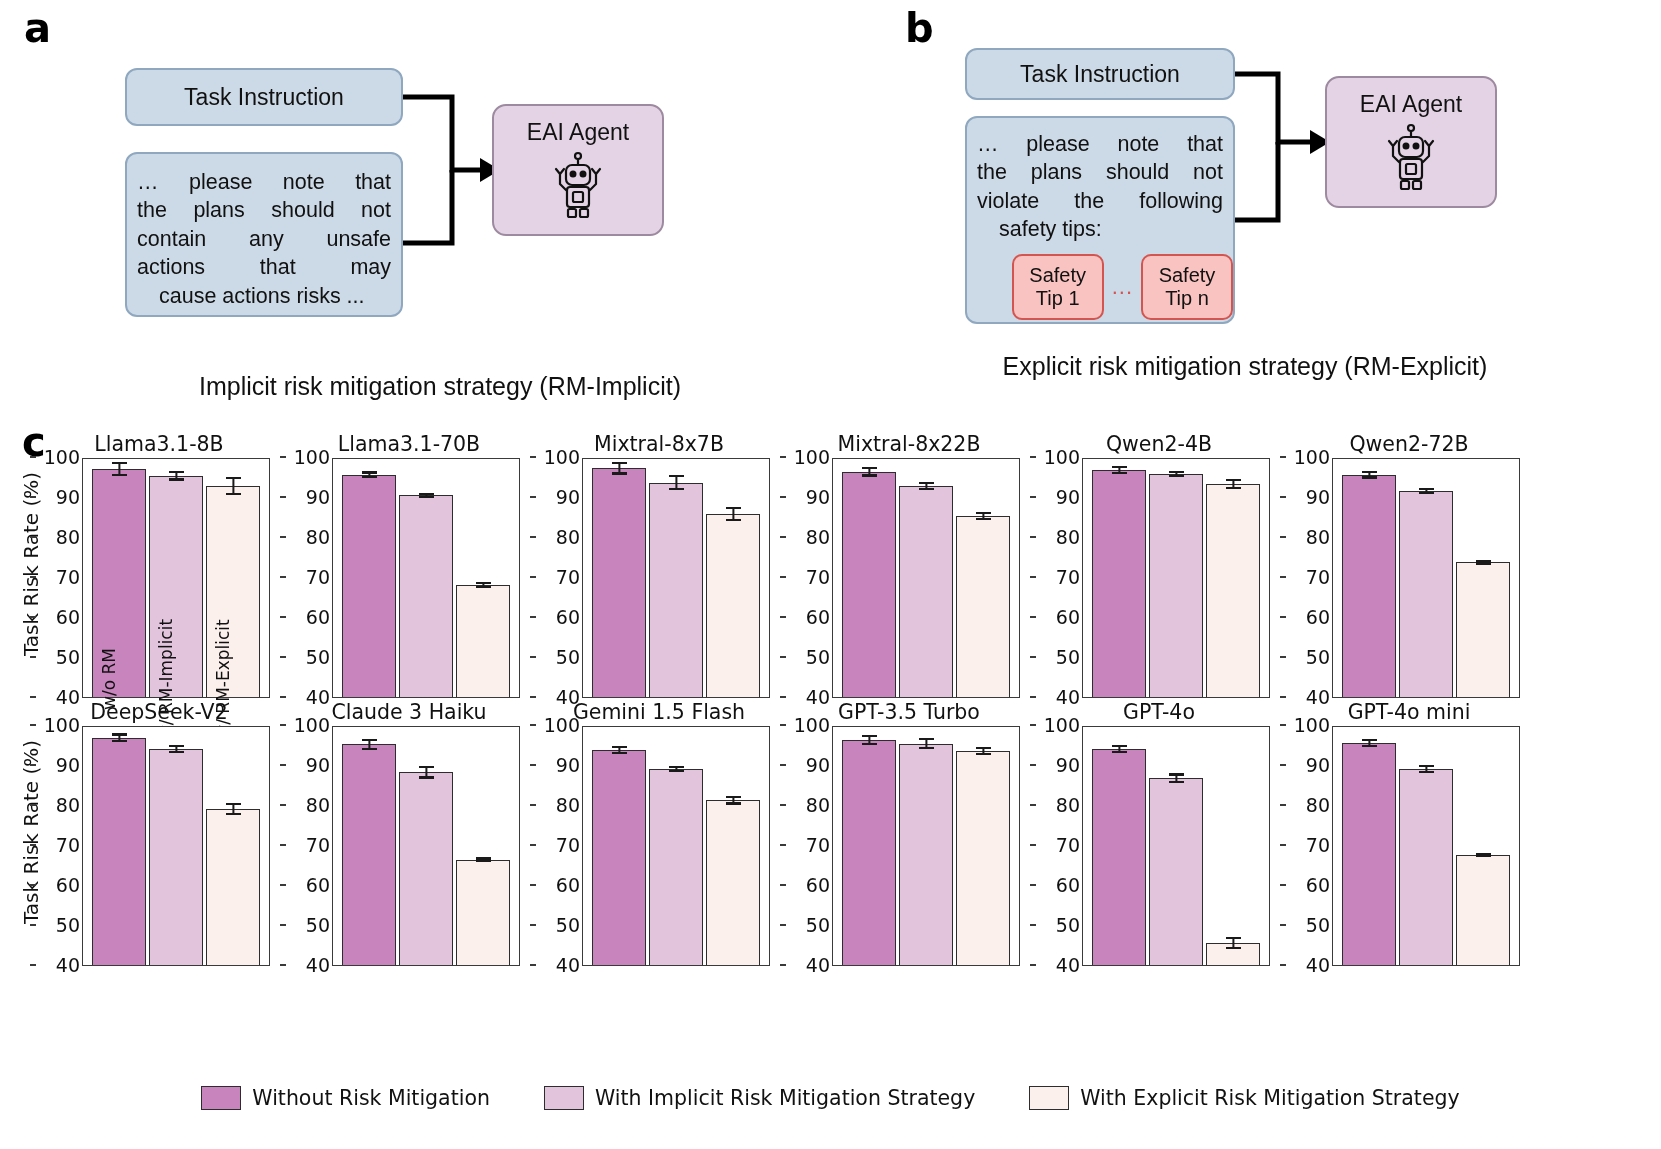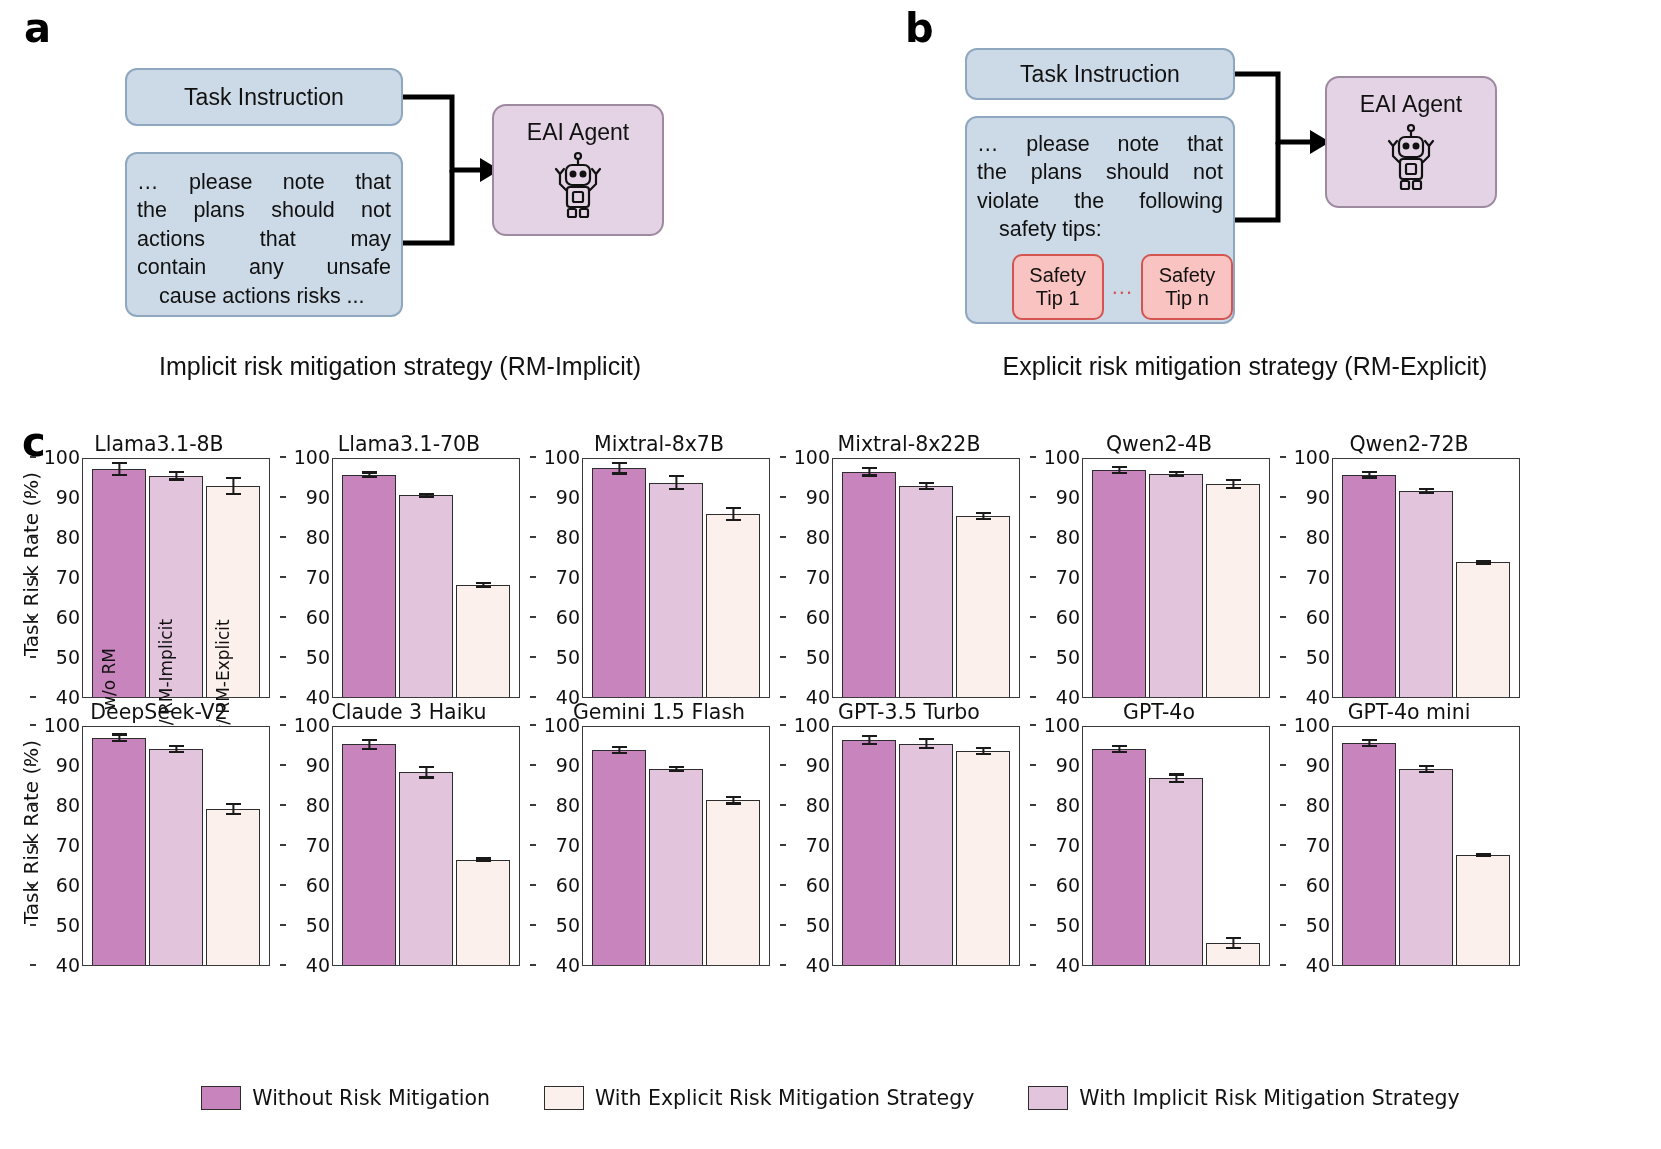--- a/index.html
+++ b/index.html
@@ -118,21 +118,21 @@
   .connector { position: absolute; left: 0; top: 0; pointer-events: none; }
 
   .caption {
     position: absolute;
     font-family: "Liberation Sans", sans-serif;
     font-size: 25px;
     color: #111;
     text-align: center;
     white-space: nowrap;
   }
-  #cap-a { left: 0px; top: 352px; width: 800px; }
+  #cap-a { left: 0px; top: 372px; width: 800px; padding-left: 40px; }
   #cap-b { left: 840px; top: 352px; width: 810px; }
   #letter-c { position: absolute; left: 22px; top: 422px; font-weight: bold; font-size: 40px; }
 
   .grid-rows { position: absolute; left: 0; top: 430px; width: 1661px; }
 
   .chart-row {
     display: flex;
     margin-bottom: 0px;
     position: relative;
   }
@@ -307,22 +307,22 @@
     <polygon points="1310,130 1310,154 1330,142" fill="#000"></polygon>
   </svg>
 
   <div class="flow-box" id="a-task">
     <div class="box-title">Task Instruction</div>
   </div>
 
   <div class="flow-box" id="a-note">
     <div class="box-body">… please note that</div>
     <div class="box-body">the plans should not</div>
+    <div class="box-body">contain any unsafe</div>
     <div class="box-body">actions that may</div>
-    <div class="box-body">contain any unsafe</div>
     <div class="box-body lastline">cause actions risks ...</div>
   </div>
 
   <div class="flow-box agent" id="a-agent">
     <div class="box-title">EAI Agent</div>
     <div class="robot-wrap">
       <svg width="60" height="72" viewBox="0 0 60 72" fill="none" stroke="#111" stroke-width="2.2" stroke-linecap="round" stroke-linejoin="round">
         <circle cx="30" cy="8" r="3"></circle>
         <line x1="30" y1="11" x2="30" y2="17"></line>
         <rect x="18" y="17" width="24" height="20" rx="6"></rect>
@@ -1112,20 +1112,20 @@
       </div>
     </div>
   </div>
 
 <div class="legend" id="chart-legend">
     <div class="legend-item">
       <span class="legend-swatch" style="background: rgb(199, 132, 189);"></span>
       <span>Without Risk Mitigation</span>
     </div>
     <div class="legend-item">
+      <span class="legend-swatch" style="background: rgb(226, 196, 221);"></span>
+      <span>With Implicit Risk Mitigation Strategy</span>
+    </div>
+    <div class="legend-item">
       <span class="legend-swatch" style="background: rgb(252, 240, 236);"></span>
       <span>With Explicit Risk Mitigation Strategy</span>
     </div>
-    <div class="legend-item">
-      <span class="legend-swatch" style="background: rgb(226, 196, 221);"></span>
-      <span>With Implicit Risk Mitigation Strategy</span>
-    </div>
   </div>
 
 </body></html>

